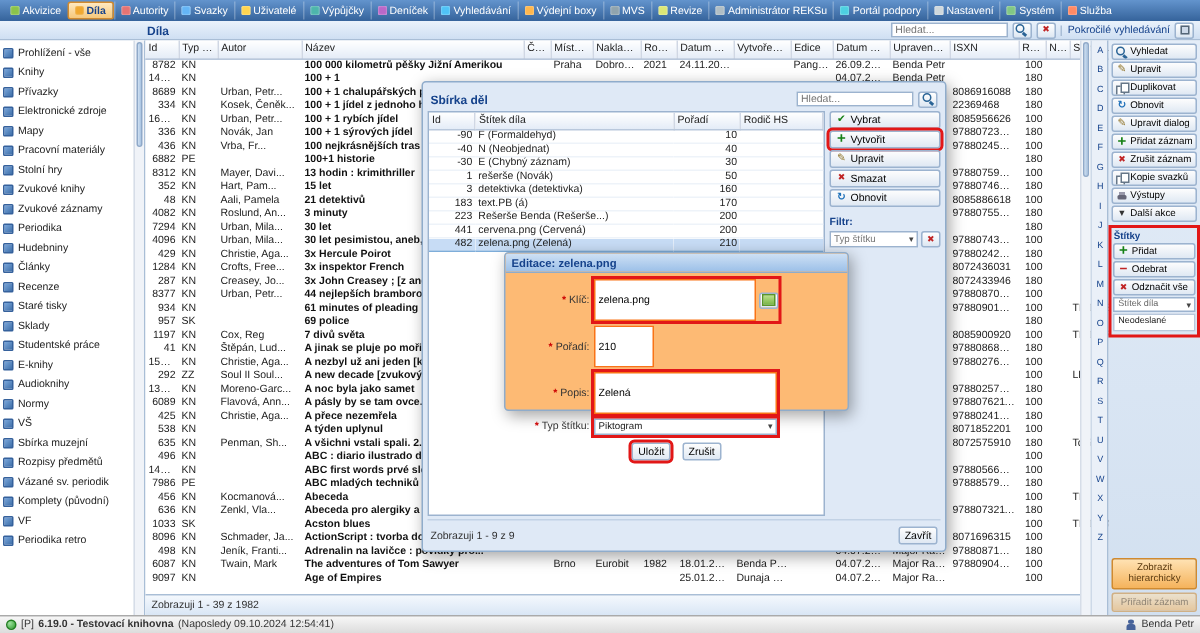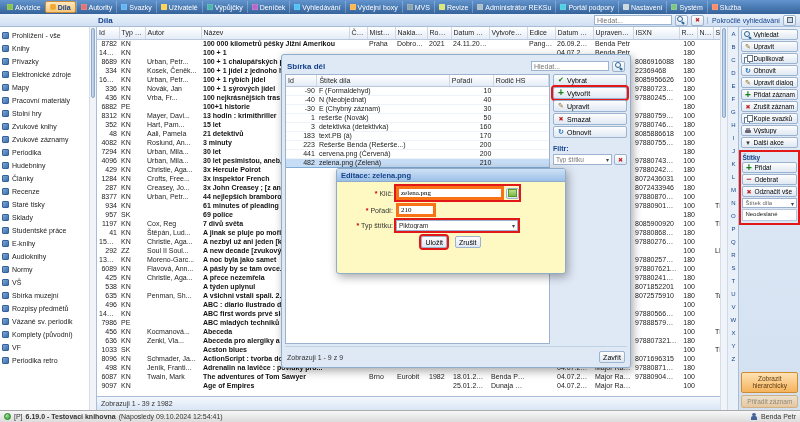--- a/index.html
+++ b/index.html
@@ -97,27 +97,27 @@
   tr.selected td{background:#c7dcf5;border-top:1px solid #7eadd9;border-bottom:1px solid #7eadd9}
   .dlg1-side{flex:0 0 74px;display:flex;flex-direction:column;gap:2px}
   .d-btn{display:flex;align-items:center;gap:2px;height:12px;border:1px solid #9cb3cf;border-radius:2px;background:linear-gradient(#fdfdfd,#dfe8f3);font-size:7px;padding:0 3px;white-space:nowrap;font-family:inherit}
   .filter-label{font-size:7px;font-weight:700;color:#15428b;margin-top:5px}
   .filter-row{display:flex;gap:2px;align-items:center}
   .combo{flex:1;height:11px;background:#fff;border:1px solid #9cb3cf;font-size:6.5px;color:#777;display:flex;align-items:center;justify-content:space-between;padding:0 2px;min-width:0}
   .combo .sel{overflow:hidden;text-overflow:ellipsis;white-space:nowrap}
   .caret{font-size:6px;color:#444}
   .dlg1-foot{flex:0 0 18px;display:flex;align-items:center;padding:3px 2px 0;gap:4px;font-size:7px;color:#333;border-top:1px solid #c2d2e5;margin-top:2px}
 
-  .dlg2{left:336px;top:168px;width:230px;height:106px;z-index:20;display:flex;flex-direction:column;background:#fef9c3}
+  .dlg2{left:336px;top:168px;width:230px;height:106px;z-index:20;display:flex;flex-direction:column;background:#fdba74}
   .dlg2-title{flex:0 0 13px;background:linear-gradient(#cfe1f5,#9cc0e8);border-bottom:1px solid #8faccb;border-radius:2px 2px 0 0;display:flex;align-items:center;padding:0 4px;font-weight:700;color:#15428b;font-size:7.5px}
   .dlg2-body{flex:1;padding:4px 6px 3px;display:flex;flex-direction:column;gap:3px}
   .frow{display:flex;align-items:center;gap:3px}
   .frow label{flex:0 0 50px;text-align:right;font-size:7px;color:#333;white-space:nowrap}
   .req{color:#c00;font-weight:700}
-  .frow input{height:14px;border:3px solid #f97316;font-size:7px;padding:0 2px;width:122px;font-family:Liberation Serif, serif}
+  .frow input{height:28px;border:1px solid #f97316;font-size:7px;padding:0 2px;width:122px;font-family:Liberation Sans, sans-serif}
   .frow input.short{width:40px}
   .keywrap{display:flex;gap:2px;align-items:center}
   .keywrap input{width:108px}
   .mini{width:13px;height:11px;border:1px solid #9cb3cf;background:linear-gradient(#fff,#dde7f2);border-radius:2px;display:flex;align-items:center;justify-content:center;padding:0}
   .frow .combo{flex:0 0 122px}
   .dlg2-btns{display:flex;justify-content:center;gap:8px;margin-top:2px}
 </style>
 </head>
 <body>
 
@@ -1477,20 +1477,24 @@
           <button class="mini">
               <span class="ic-img"></span>
             </button>
         </span>
       </div>
       <div class="frow">
         <label><span class="req">*</span> <span>Pořadí:</span></label>
         <input class="short" value="210" style="">
       </div>
       <div class="frow">
+        <label><span class="req">*</span> <span>Popis:</span></label>
+        <input class="hl-red" value="Zelená" style="">
+      </div>
+      <div class="frow">
         <label><span class="req">*</span> <span>Typ štítku:</span></label>
         <div class="combo hl-red">
           <span class="sel" style="color:#222">Piktogram</span>
           <span class="caret">▾</span>
         </div>
       </div>
       <div class="dlg2-btns">
         <button class="d-btn hl-red">Uložit</button>
         <button class="d-btn">Zrušit</button>
       </div>

